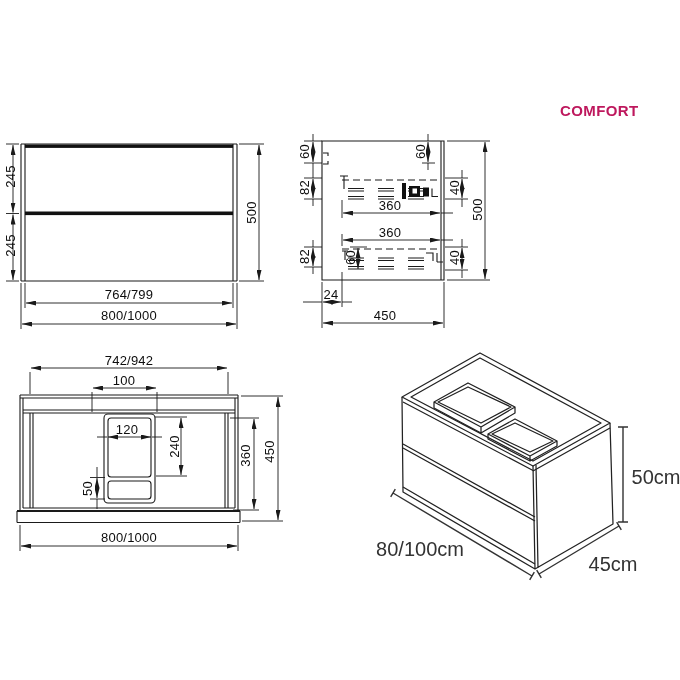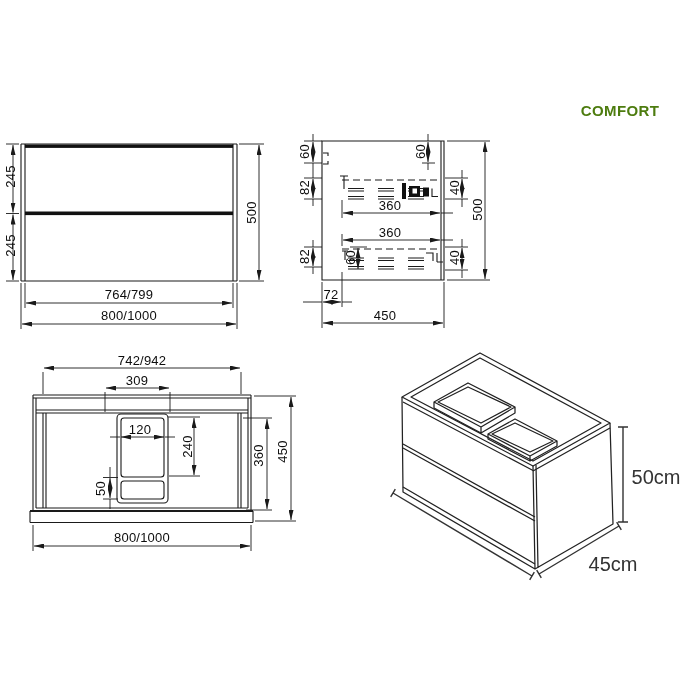--- a/index.html
+++ b/index.html
@@ -5,22 +5,22 @@
   html,body{margin:0;padding:0}
   body{width:680px;height:680px;background:#ffffff;position:relative;overflow:hidden;
        font-family:"Liberation Sans",sans-serif;}
   .view{position:absolute}
   .dl{position:absolute;font-size:13px;line-height:15px;height:15px;color:#0d0d0d;
       text-align:center;white-space:nowrap;letter-spacing:0.2px}
   .w40{width:40px}.w80{width:80px}
   .rot{transform:rotate(-90deg)}
   .il{position:absolute;font-size:20px;line-height:24px;height:24px;color:#333;
       text-align:center;width:100px;white-space:nowrap}
-  .brand{position:absolute;left:560px;top:102px;width:120px;text-align:center;
-         font-size:15px;font-weight:700;letter-spacing:0.4px;color:#4d7c0f}
+  .brand{position:absolute;left:560px;top:102px;width:120px;text-align:left;
+         font-size:15px;font-weight:700;letter-spacing:0.4px;color:#be185d}
   svg{display:block}
 </style>
 </head>
 <body>
 
 <div class="brand">COMFORT</div>
 
 <div class="view" style="left:0;top:125px;width:290px;height:215px">
   <svg width="290" height="215">
     <defs>
@@ -104,25 +104,25 @@
   <div class="dl rot w40" style="left:-6px;top:19px">60</div>
   <div class="dl rot w40" style="left:-6px;top:55px">82</div>
   <div class="dl rot w40" style="left:-6px;top:124px">82</div>
   <div class="dl rot w40" style="left:110px;top:19px">60</div>
   <div class="dl rot w40" style="left:40px;top:125px">60</div>
   <div class="dl w40" style="left:80px;top:73px">360</div>
   <div class="dl w40" style="left:80px;top:100px">360</div>
   <div class="dl rot w40" style="left:144px;top:55px">40</div>
   <div class="dl rot w40" style="left:144px;top:125px">40</div>
   <div class="dl rot w40" style="left:167px;top:77px">500</div>
-  <div class="dl w40" style="left:21px;top:162px">72</div>
+  <div class="dl w40" style="left:21px;top:162px">24</div>
   <div class="dl w40" style="left:75px;top:183px">450</div>
 </div>
 
-<div class="view" style="left:18px;top:350px;width:300px;height:215px">
+<div class="view" style="left:5px;top:350px;width:300px;height:215px">
   <svg width="300" height="215">
     <defs>
       <marker id="arrP" viewBox="0 0 10 5" refX="10" refY="2.5" markerWidth="10" markerHeight="5" markerUnits="userSpaceOnUse" orient="auto-start-reverse">
         <path d="M0,0 L10,2.5 L0,5 z" fill="#1a1a1a"></path>
       </marker>
     </defs>
     <g stroke="#1a1a1a" stroke-width="1.1" fill="none">
       <path d="M15,45 H233 M15,48 H233 M15,45 V161 M18,48 V158 M233,45 V161 M230,48 V158
                M18,60 H230 M18,63 H230 M25,63 V158 M28,63 V158 M220,63 V158 M223,63 V158
                M18,158 H230 M12,172.5 H235 M12,161 V172.5 M235,161 V172.5"></path>
@@ -144,21 +144,21 @@
       <line x1="92" y1="128" x2="92" y2="148" marker-start="url(#arrP)" marker-end="url(#arrP)"></line>
       <path d="M225,68 H254 M228,160 H254"></path>
       <line x1="249" y1="69" x2="249" y2="159" marker-start="url(#arrP)" marker-end="url(#arrP)"></line>
       <path d="M236,46 H278 M237,171 H278"></path>
       <line x1="273" y1="47" x2="273" y2="170" marker-start="url(#arrP)" marker-end="url(#arrP)"></line>
       <path d="M15,175 V201 M233,175 V201"></path>
       <line x1="16" y1="196" x2="232" y2="196" marker-start="url(#arrP)" marker-end="url(#arrP)"></line>
     </g>
   </svg>
   <div class="dl w80" style="left:84px;top:3px">742/942</div>
-  <div class="dl w40" style="left:99px;top:23px">309</div>
+  <div class="dl w40" style="left:99px;top:23px">100</div>
   <div class="dl w40" style="left:102px;top:72px">120</div>
   <div class="dl rot w40" style="left:149px;top:89px">240</div>
   <div class="dl rot w40" style="left:62px;top:131px">50</div>
   <div class="dl rot w40" style="left:220px;top:98px">360</div>
   <div class="dl rot w40" style="left:244px;top:94px">450</div>
   <div class="dl w80" style="left:84px;top:180px">800/1000</div>
 </div>
 
 <div class="view" style="left:370px;top:340px;width:310px;height:245px">
   <svg width="310" height="245">
@@ -172,14 +172,15 @@
       <path d="M118,94 L145,79 L187,101 L160,116 Z M122,94 L145,83 L183,101 L160,112 Z
                M118,94 V99 L160,121 L187,106 V101 M160,116 V121"></path>
     </g>
     <g stroke="#333" stroke-width="1.4" fill="none">
       <path d="M253,87 V182 M248,87 H258 M248,182 H258"></path>
       <path d="M23,153 L162,236 M20.7,156.9 L25.3,149.1 M159.7,239.9 L164.3,232.1"></path>
       <path d="M169,234 L249,186 M166.7,230.1 L171.3,237.9 M246.7,182.1 L251.3,189.9"></path>
     </g>
   </svg>
   <div class="il" style="left:236px;top:125px">50cm</div>
+  <div class="il" style="left:0px;top:197px">80/100cm</div>
   <div class="il" style="left:193px;top:212px">45cm</div>
 </div>
 
 </body></html>

